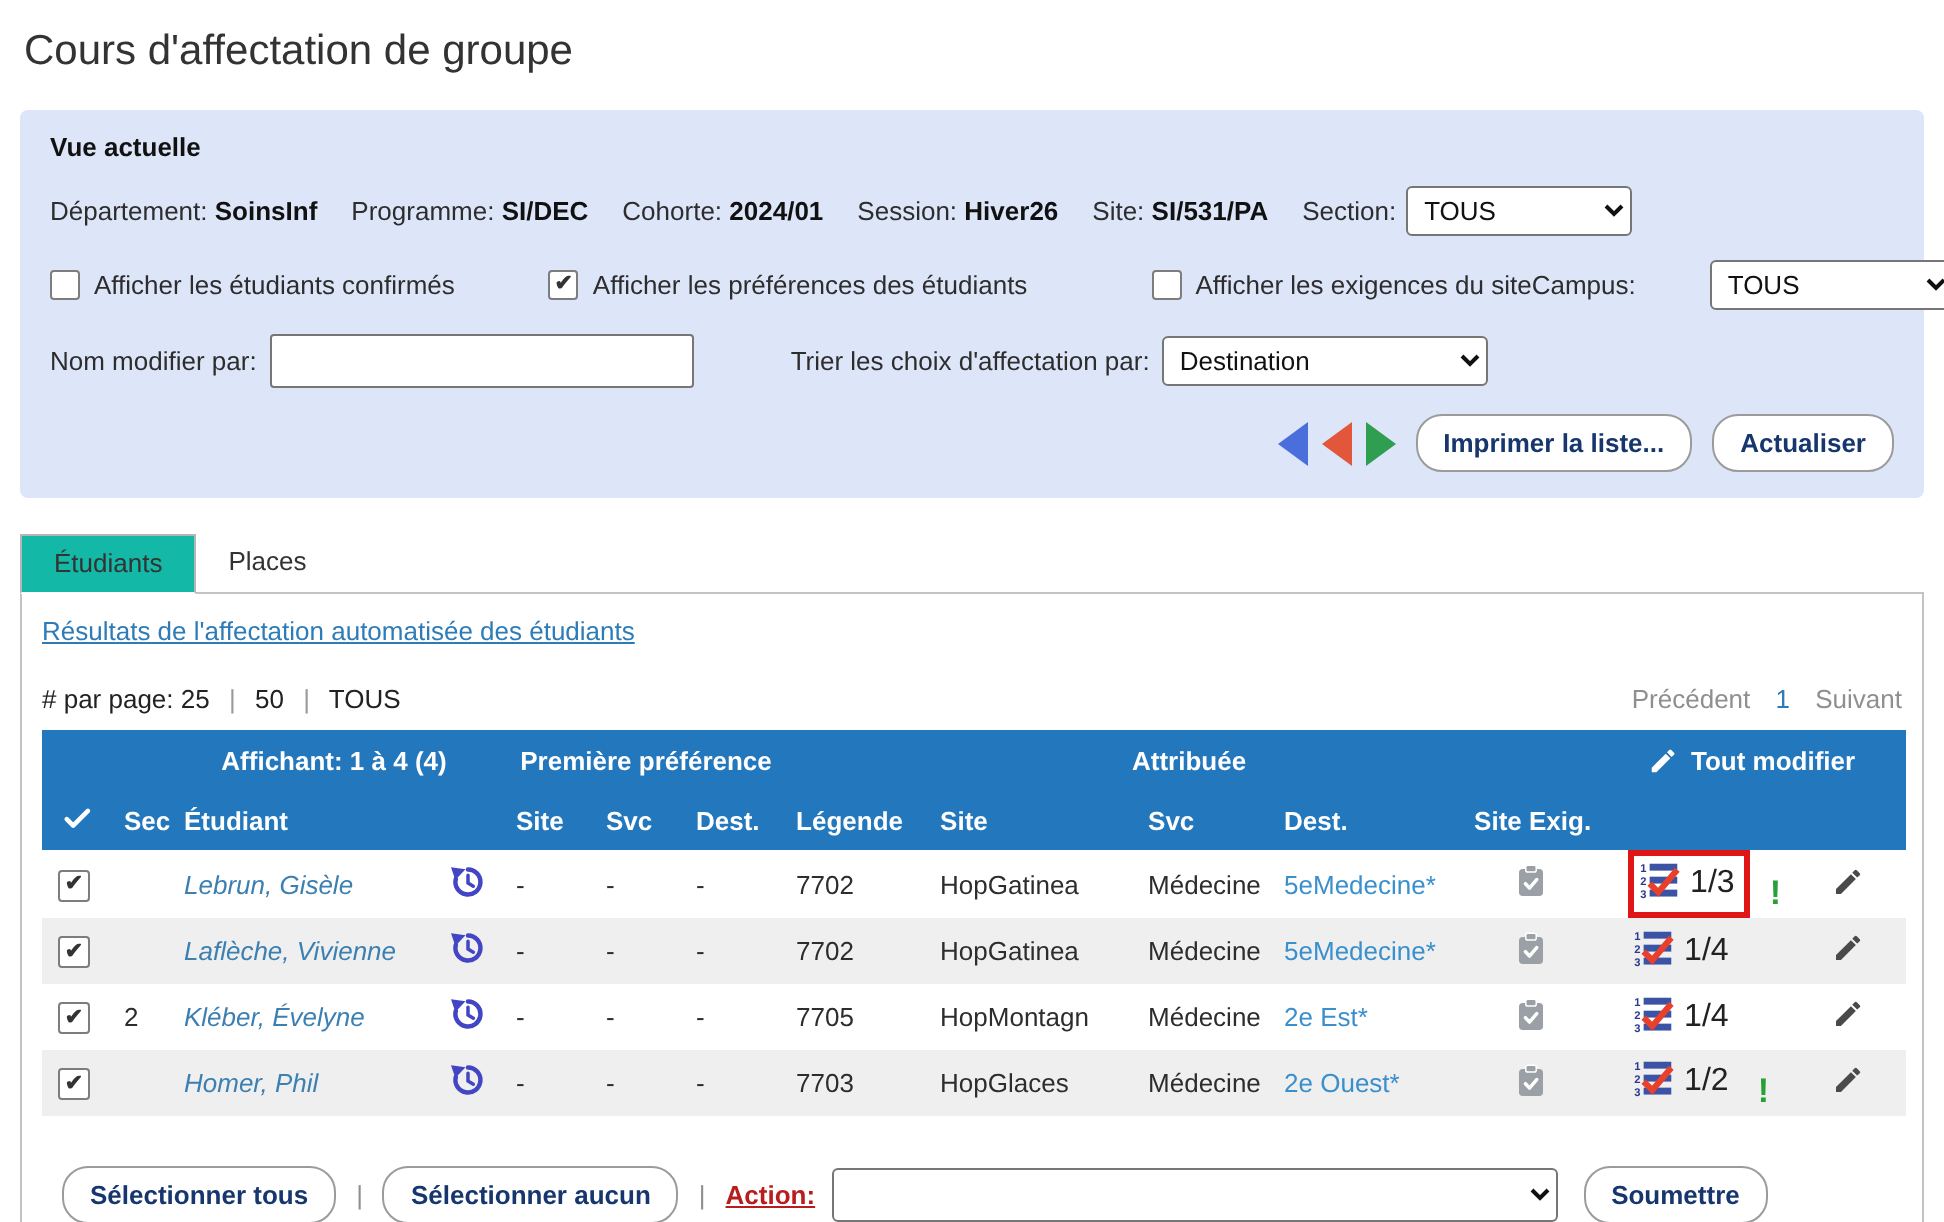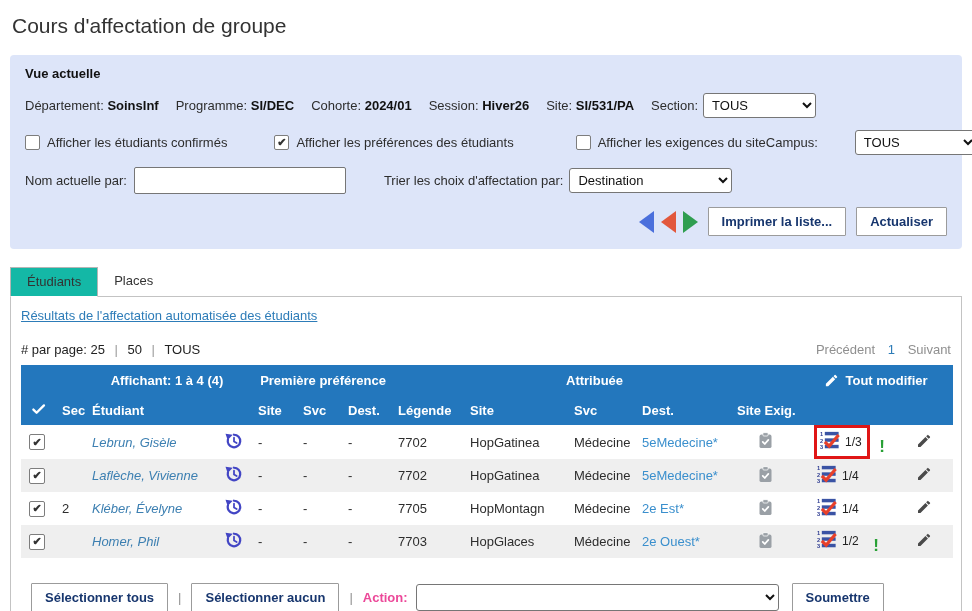--- a/index.html
+++ b/index.html
@@ -37,28 +37,28 @@
     margin-right: 7px; font-size: 11px; line-height: 1; color:#333; flex: none;
   }
   .cb .glyph { font-weight: bold; }
   .gap1 { margin-left: 47px; } .gap2 { margin-left: 62px; }
   .campus-group { margin-left: auto; display:flex; align-items:center;gap:30px; }
   input[type="text"] {
     font-family: "Liberation Sans", sans-serif; font-size: 13px;
     width: 212px; height: 27px; border: 1px solid #767676; border-radius: 2px;
     margin-left: 7px; padding: 0 6px; background:#fff;
   }
-  .sort-label { margin-left: 38px; white-space: nowrap; }
+  .sort-label { margin-left: 48px; white-space: nowrap; }
   .btnrow { display:flex; align-items:center; justify-content:flex-end; margin-top: 13px; }
   .tri { width:0; height:0; border-top:11px solid transparent; border-bottom:11px solid transparent; cursor:pointer; }
   .tri-left-blue { border-right:15px solid #4a6fdc; margin-right:7px; }
   .tri-left-red  { border-right:15px solid #e2573c; margin-right:7px; }
   .tri-right-green { border-left:15px solid #2f9e50; }
   .btn {
-    background:#fff; border:1px solid #9b9b9b; border-radius:1px;
+    background:#fff; border:1px solid #9b9b9b; border-radius:13px;
     color:#17366e; font-weight:bold; font-size:13px;
     font-family:"Liberation Sans", sans-serif;
     padding: 6px 13px; cursor:pointer; white-space: nowrap;
   }
   .btnrow .btn { margin-left: 10px; }
 
   
   .tabbar { display:flex; margin: 18px 0 0 10px; position: relative; z-index: 2; }
   .tab { padding: 6px 16px 7px 16px; color:#333; cursor:pointer; }
   .tab.active { background:#14b8a6; border:1px solid #b5b5b5; border-bottom:1px solid #fff; margin-bottom:-1px; }
@@ -90,28 +90,28 @@
   td.c-site, td.c-svc { padding-left:13px; }
   td.c-exig { text-align:center; padding-left:0; }
   td.c-edit { text-align:center; padding-left:0; }
   td.c-ratio { padding-left:16px; white-space:nowrap; }
   .rowcb { width:16px; height:16px; }
   a.lnk { color:#3c7fb1; text-decoration:none; cursor:pointer;font-style:italic; }
   a.lnk-dest { color:#3a8fcd; text-decoration:none; cursor:pointer; }
   .hist { display:inline-block; cursor:pointer; margin-left:6px; vertical-align:middle; }
   .ratio-box { display:inline-flex; align-items:center; padding:3px 5px 3px 3px; }
   .ratio-box.hl { border:3px solid #e01616; }
-  .ratio-txt { font-size:12px; color:#222; margin-left:5px; }
+  .ratio-txt { font-size:16px; color:#222; margin-left:5px; }
   .alert { color:#28a035; font-weight:bold; font-size:17px; margin-left:6px; vertical-align:middle; }
   .icon-btn { cursor:pointer; display:inline-block; vertical-align:middle; }
 
   
   .actionbar { display:flex; align-items:center; margin: 25px 0 2px 10px; }
   .actionbar .sep { color:#8f8f8f; margin:0 10px; }
-  .action-label { font-weight:bold; color:#ec4899; margin-right:8px; white-space:nowrap; }
+  .action-label { font-weight:bold; color:#b91c1c; margin-right:8px; white-space:nowrap;text-decoration:underline; }
   .sel-action { width: 363px; height: 27px; }
   .submit-btn { margin-left: 13px; }
 </style>
 </head>
 <body>
 
 <svg width="0" height="0" style="position:absolute">
   <defs>
     <g id="def-history">
       <path d="M12 4.5 a7.5 7.5 0 1 1 -7.3 5.6" fill="none" stroke="#4245c4" stroke-width="2.7" stroke-linecap="round"></path>
@@ -171,21 +171,21 @@
       <span class="cb"></span>
       <span>Afficher les exigences du site</span>
     </span>
     <span class="campus-group">
       <span>Campus:</span>
       <select class="sel-campus"><option>TOUS</option></select>
     </span>
   </div>
 
   <div class="frow">
-    <span>Nom actuelle par:</span>
+    <span>Nom modifier par:</span>
     <input type="text" value="" style="">
     <span class="sort-label">Trier les choix d'affectation par:</span>
     <select class="sel-sort"><option>Destination</option></select>
   </div>
 
   <div class="btnrow">
     <span class="tri tri-left-blue"></span>
     <span class="tri tri-left-red"></span>
     <span class="tri tri-right-green"></span>
     <button class="btn">Imprimer la liste...</button>

